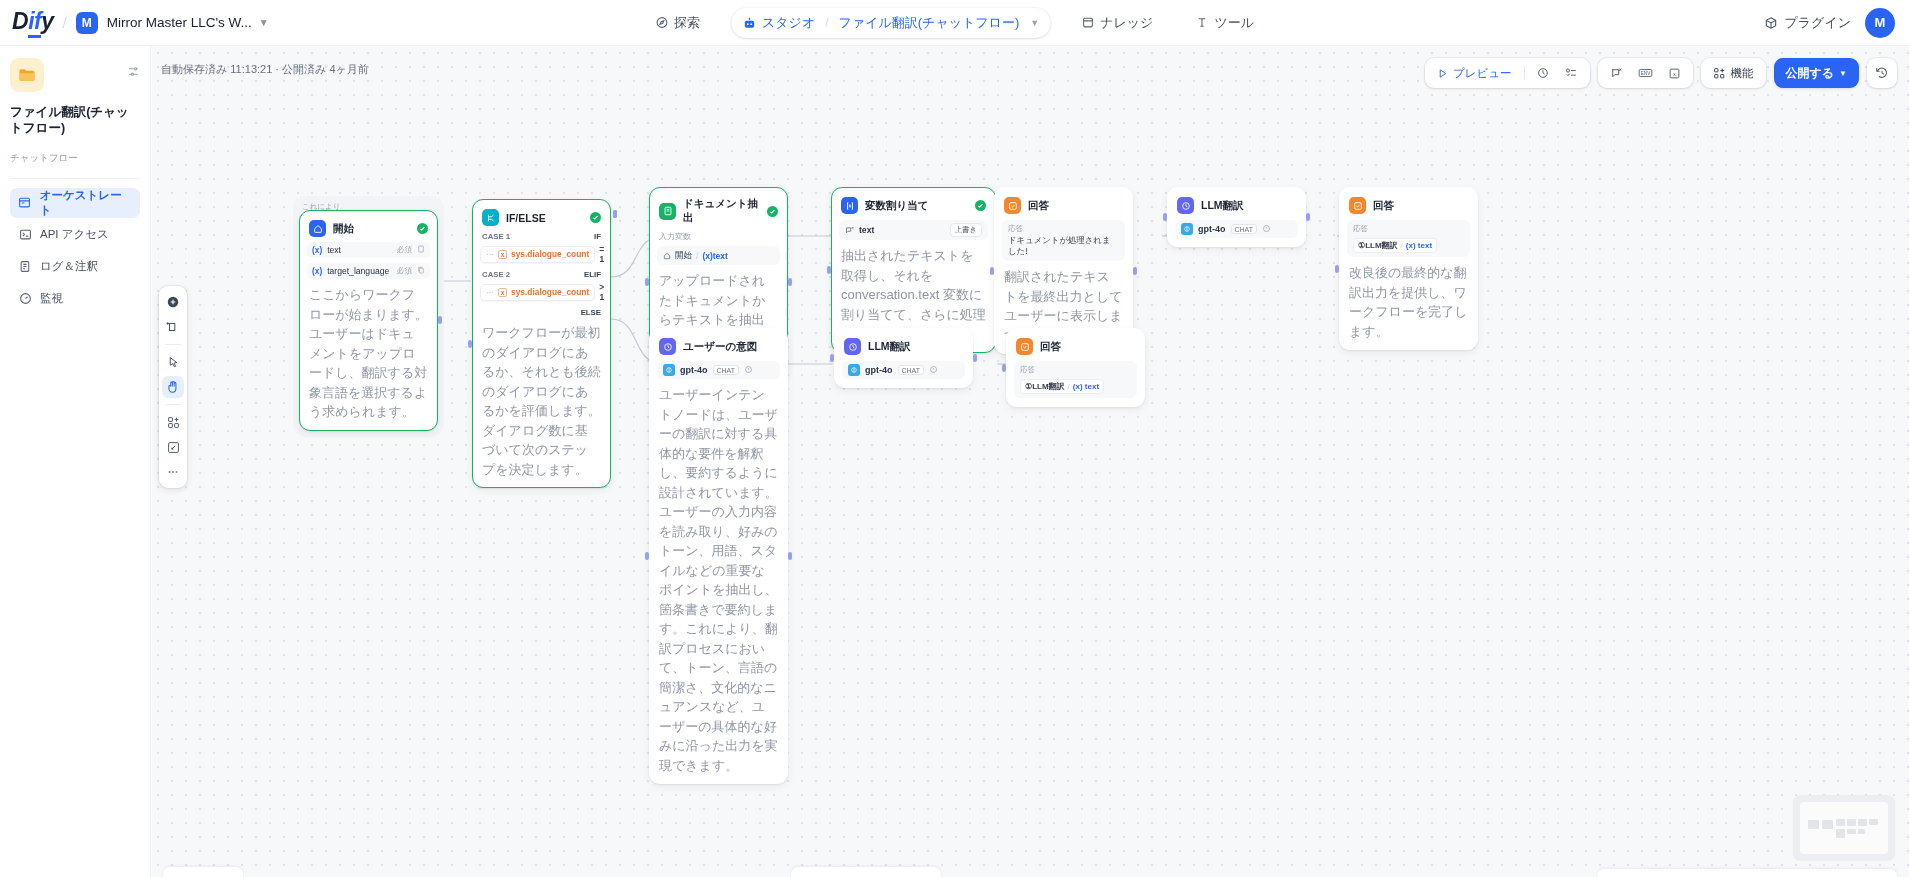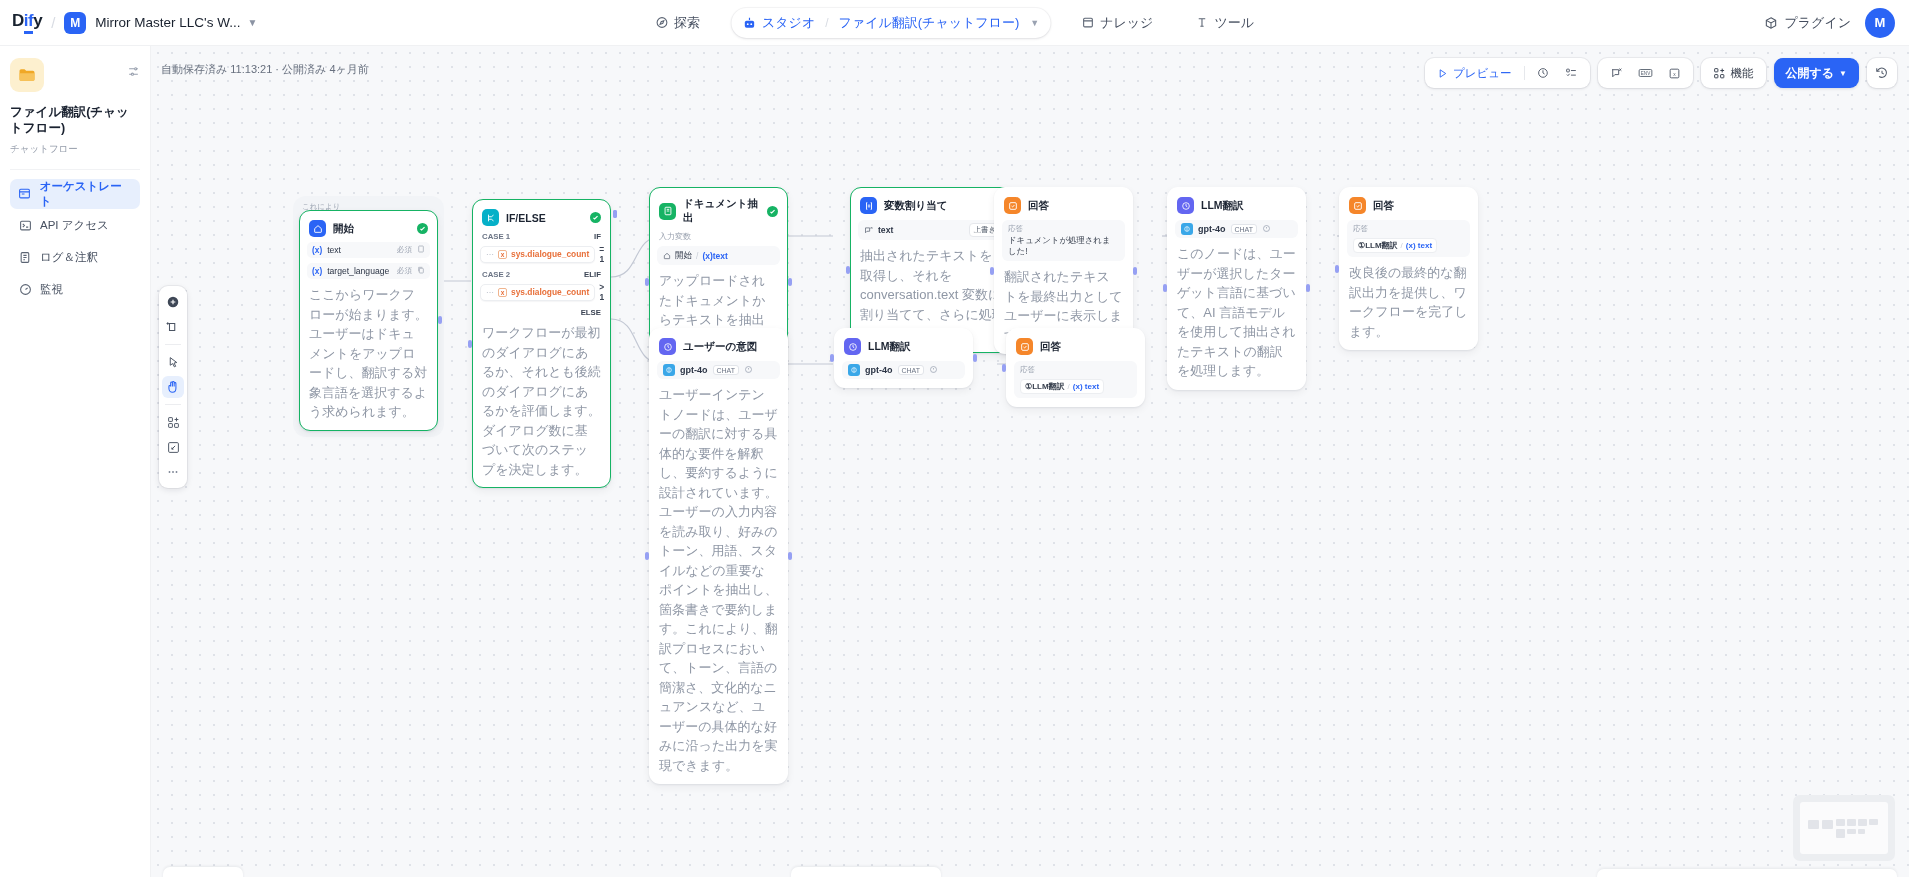--- a/index.html
+++ b/index.html
@@ -14,22 +14,23 @@
   
   #topbar {
     position: absolute; top: 0; left: 0; width: 1909px; height: 46px;
     background: #ffffff;
     border-bottom: 1px solid #f0f1f3;
     display: flex; align-items: center;
     z-index: 50;
   }
   .logo {
     margin-left: 12px;
-    font-size: 17px; font-weight: 700; letter-spacing: -0.5px;
+    font-size: 23px; font-weight: 700; letter-spacing: -0.5px;
     color: #18222f;
+    font-style: italic;
   }
   .logo .blue { color: #2a64f5; }
   .logo-underline {
     display:inline-block; border-bottom: 3px solid #2a64f5;
   }
   .topslash { color: #d8dce3; margin: 0 9px; font-size: 15px; }
   .ws-avatar {
     width: 22px; height: 22px; border-radius: 6px; background: #2a64f5;
     color: #fff; font-size: 12px; font-weight: 600;
     display: flex; align-items: center; justify-content: center;
@@ -72,21 +73,21 @@
     background: #ffffff; border-right: 1px solid #f0f1f3;
     padding: 12px 10px 0 10px;
   }
   .app-icon-row { display:flex; align-items:flex-start; justify-content:space-between; }
   .app-icon {
     width: 34px; height: 34px; border-radius: 9px; background: #fdf0cf;
     display:flex; align-items:center; justify-content:center;
   }
   .app-settings-icon { color:#98a0ae; margin-top:6px; cursor:pointer; }
   .app-name { margin-top: 12px; font-size: 12.5px; font-weight: 600; color: #1a2230; line-height: 1.3; }
-  .app-type { margin-top: 6px; font-size: 9.5px; color: #949caa; font-family: Liberation Mono, monospace; }
+  .app-type { margin-top: 15px; font-size: 9.5px; color: #949caa; font-family: Liberation Mono, monospace; }
   .side-div { margin: 13px 0 9px 0; border-top: 1px solid #f1f2f4; }
   .side-item {
     display:flex; align-items:center; gap: 8px;
     height: 30px; padding: 0 8px; border-radius: 7px;
     font-size: 11.5px; color: #475060; cursor: pointer; margin-bottom: 2px;
   }
   .side-item.active { background: #e7effd; color: #2a64f5; font-weight: 600; }
   .side-item .ico { width:14px; height:14px; display:flex; align-items:center; justify-content:center; }
 
   
@@ -615,21 +616,21 @@
         </svg>
       <span class="ib-src">開始</span>
       <span class="ib-slash">/</span>
       <span class="ib-var">(x)<span>text</span></span>
     </div>
     <div class="node-desc">アップロードされたドキュメントからテキストを抽出し、翻訳の準備をします。</div>
     <div class="handle l"></div>
     <div class="handle r"></div>
   </div>
 
-  <div class="node sel" style="left:699px; top:141px; width:165px;">
+  <div class="node sel" style="left:680px; top:141px; width:165px;">
     <div class="node-head">
       <div class="node-ico" style="background:#2a64f5;">
         <svg width="10" height="10" viewBox="0 0 24 24" fill="none" stroke="#fff" stroke-width="2.2">
             <path d="M8 4H6v16h2M16 4h2v16h-2M9 10h6M9 14h6"></path>
           </svg>
       </div>
       <div class="node-title">変数割り当て</div>
       <div class="node-check">
         <svg width="7" height="7" viewBox="0 0 24 24" fill="none" stroke="#fff" stroke-width="4">
             <path d="M5 13l4 4 10-10"></path>
@@ -687,21 +688,20 @@
       </div>
       <span class="model-name">gpt-4o</span>
       <span class="chat-badge">CHAT</span>
       <span class="model-gear">
         <svg width="9" height="9" viewBox="0 0 24 24" fill="none" stroke="#9aa2b0" stroke-width="2">
             <circle cx="12" cy="12" r="8"></circle>
             <path d="M12 8v4M12 18v.5"></path>
           </svg>
       </span>
     </div>
-    <div class="node-desc">このノードは、ユーザーが選択したターゲット言語に基づいて、AI 言語モデルを使用して抽出されたテキストの翻訳を処理します。</div>
     <div class="handle l"></div>
     <div class="handle r"></div>
   </div>
 
   <div class="node" style="left:1188px; top:141px; width:139px;">
     <div class="node-head">
       <div class="node-ico" style="background:#f5862a;">
         <svg width="10" height="10" viewBox="0 0 24 24" fill="none" stroke="#fff" stroke-width="2.2">
             <rect x="4" y="4" width="16" height="16" rx="3"></rect>
             <path d="M8.5 12l2.5 2.5 4.5-5"></path>

